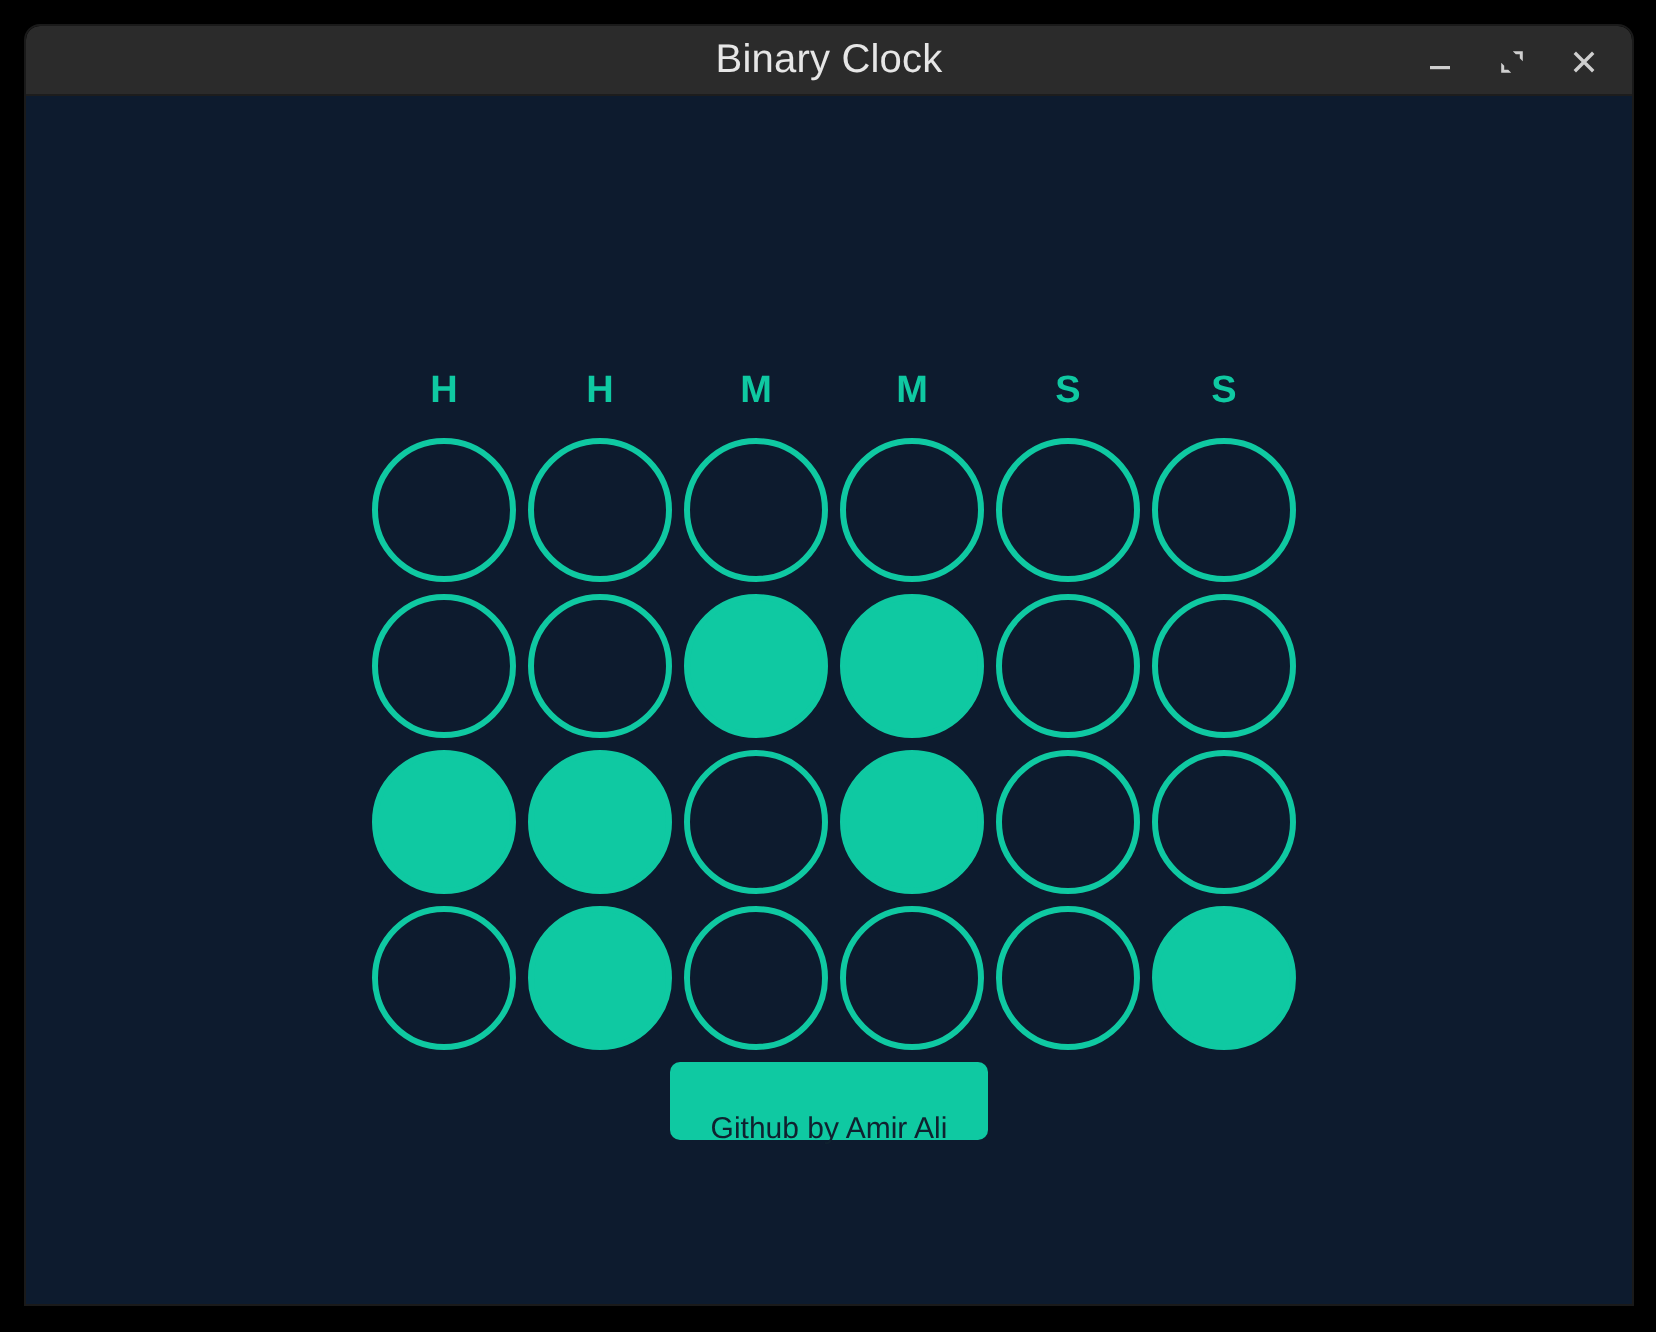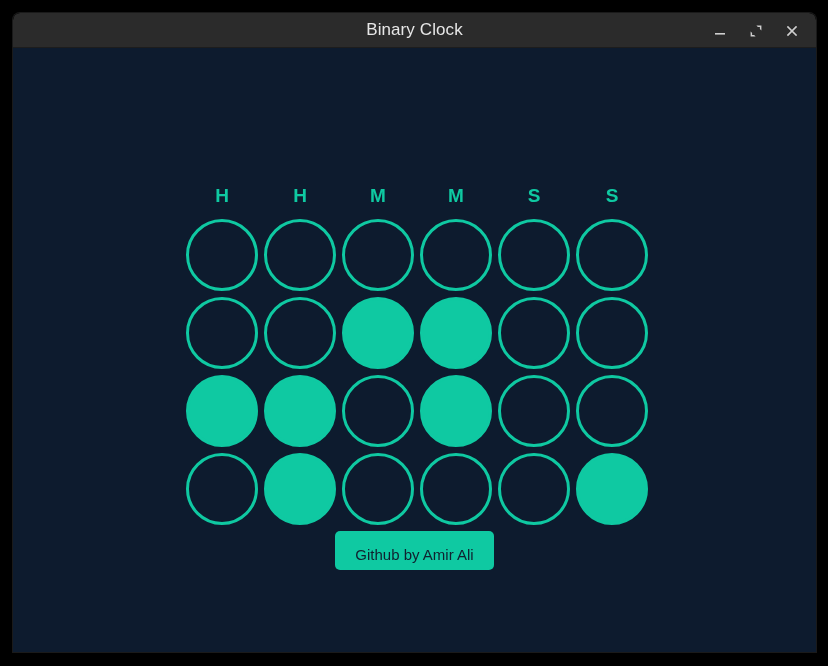--- a/index.html
+++ b/index.html
@@ -38,21 +38,21 @@
     height: 35px;
     flex: 0 0 35px;
     background: #2b2b2b;
     border-bottom: 1px solid #1d1d1d;
     display: flex;
     align-items: center;
     justify-content: center;
     border-radius: 7px 7px 0 0;
   }
   .titlebar-title {
-    font-size: 17px;
+    font-size: 20px;
     color: #e6e6e6;
     letter-spacing: 0.1px;
     font-weight: 400;
     user-select: none;
     text-align: right;
   }
   .window-controls {
     position: absolute;
     right: 14px;
     top: 0;
@@ -139,21 +139,21 @@
     right: 0;
     top: 483px;
     display: flex;
     justify-content: center;
   }
   .github-button {
     background: #0fc9a2;
     color: #10212f;
     border: none;
     border-radius: 5px;
-    padding: 4px 20px;
+    padding: 14px 20px;
     height: 39px;
     line-height: 39px;
     font-size: 15px;
     font-family: "Liberation Sans", sans-serif;
     cursor: pointer;
     white-space: nowrap;
   }
 </style>
 </head>
 <body>

